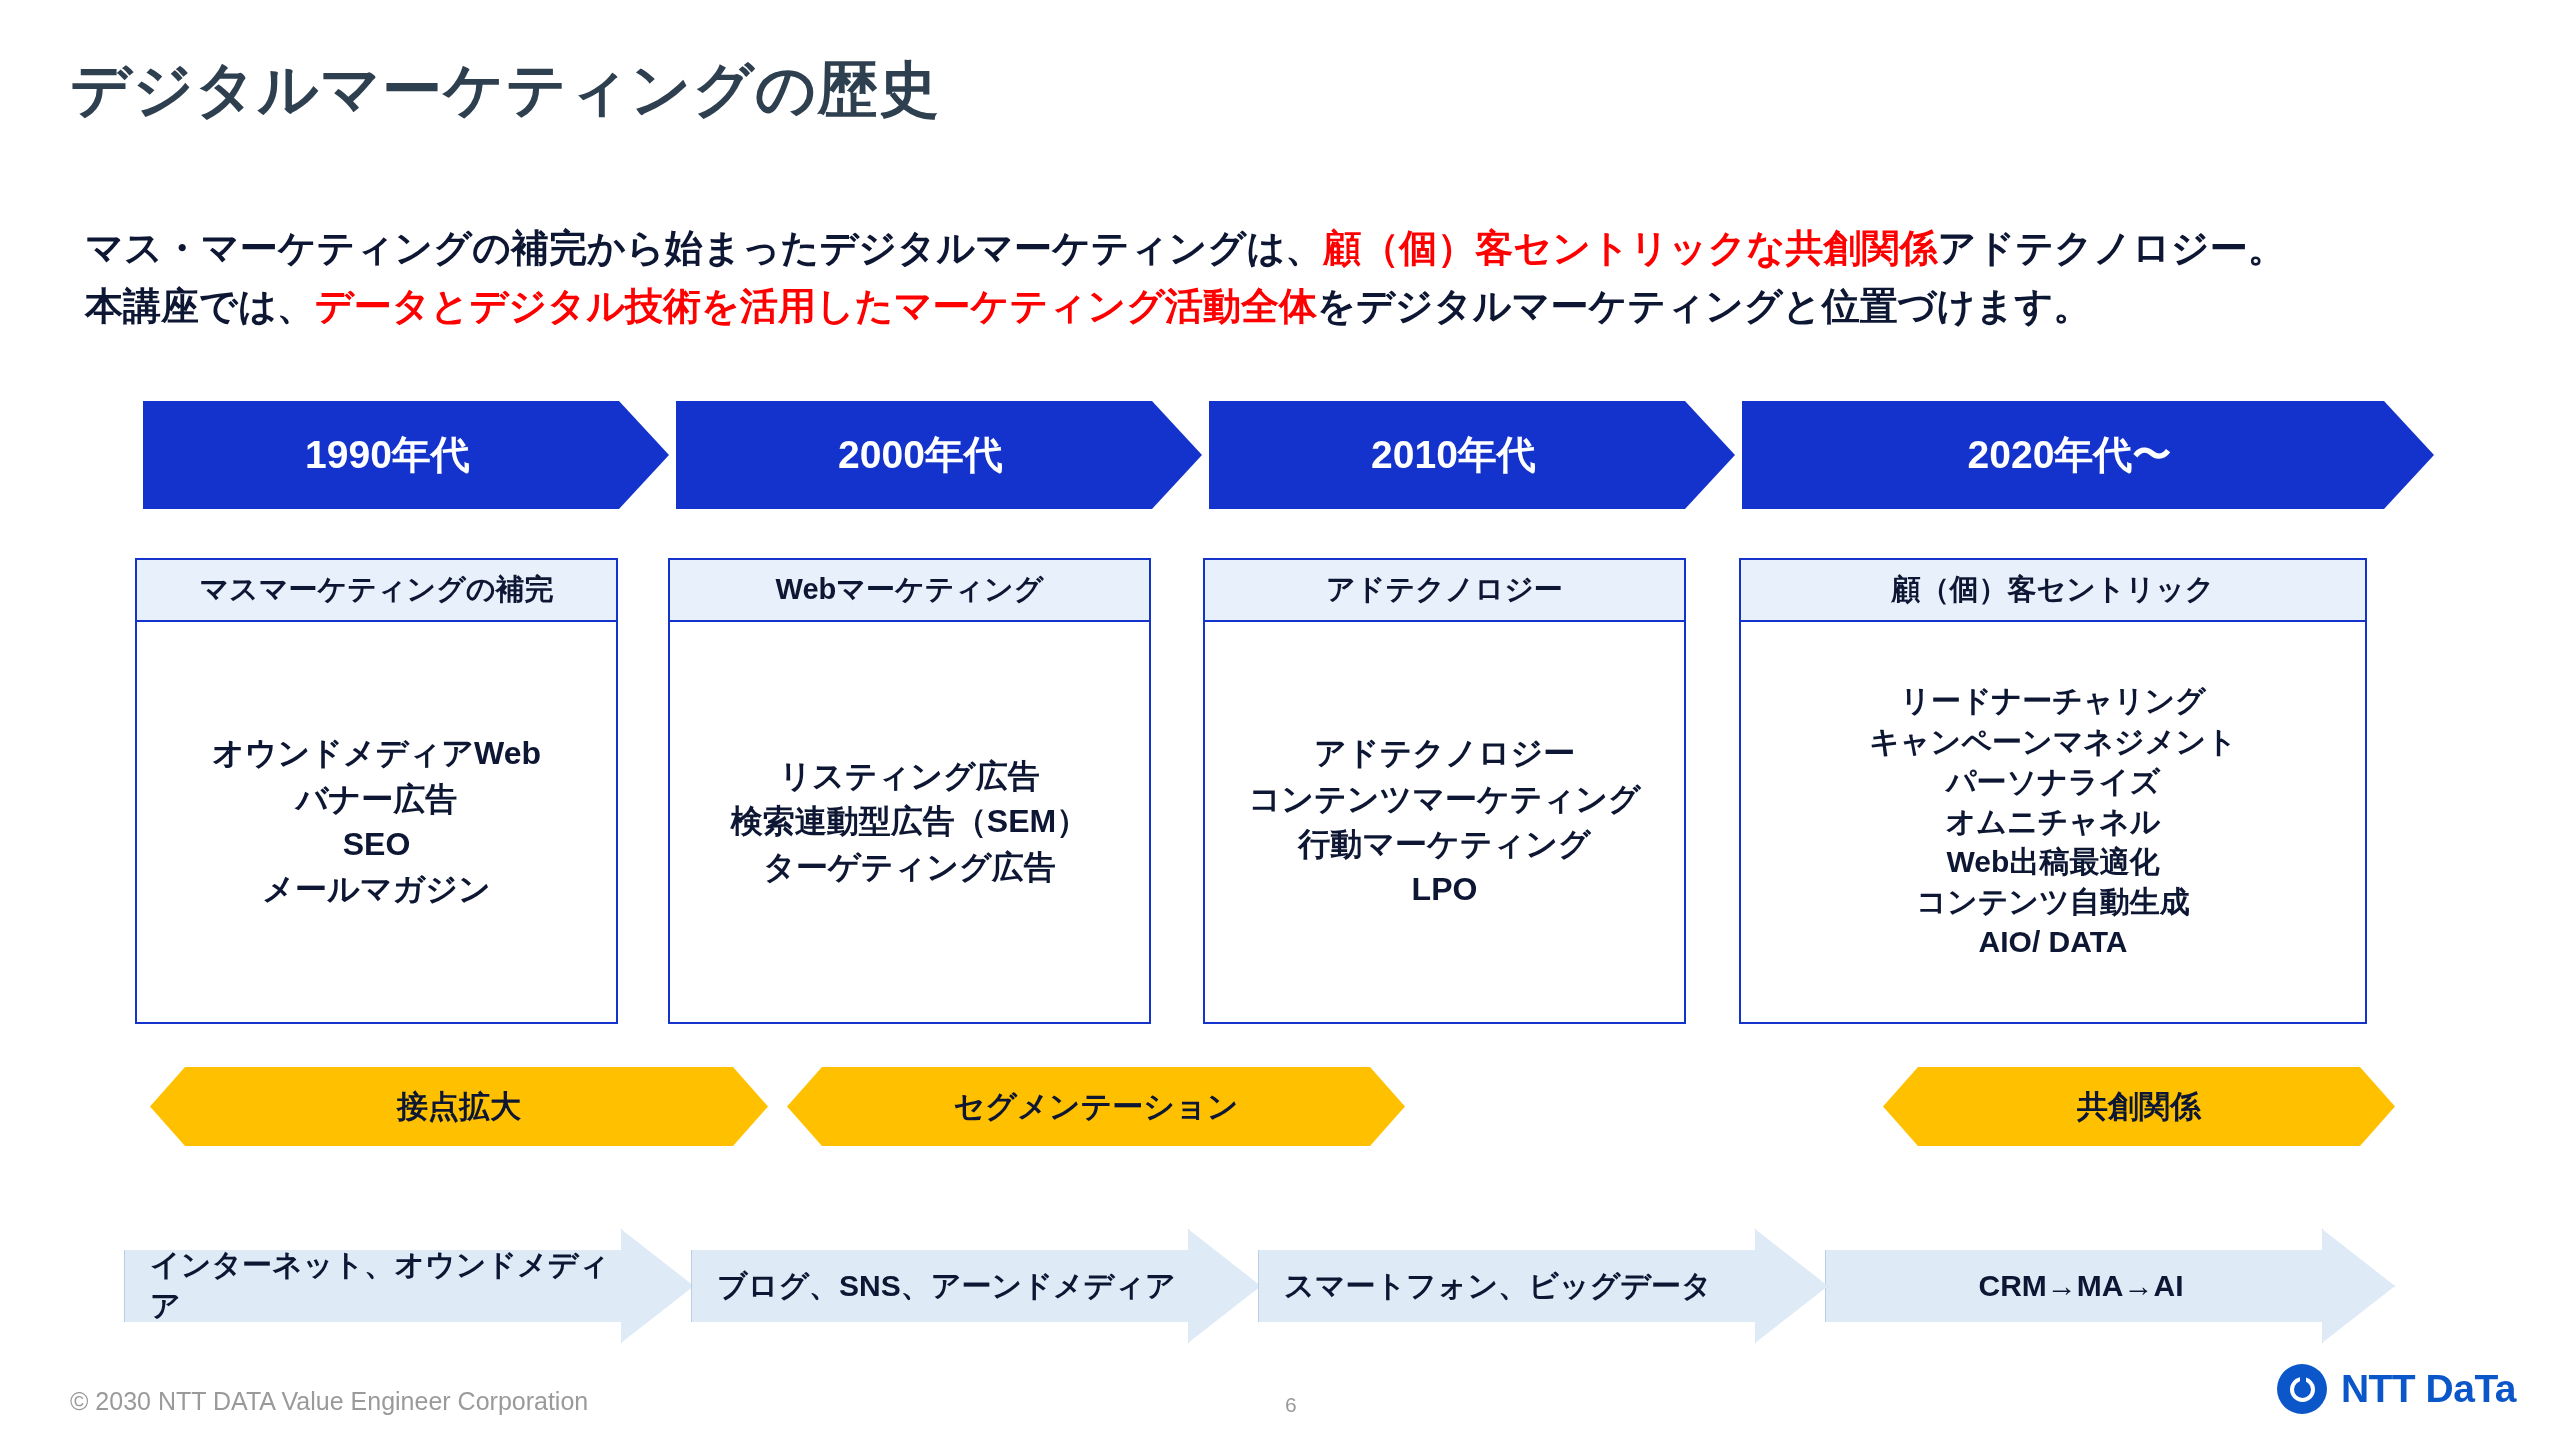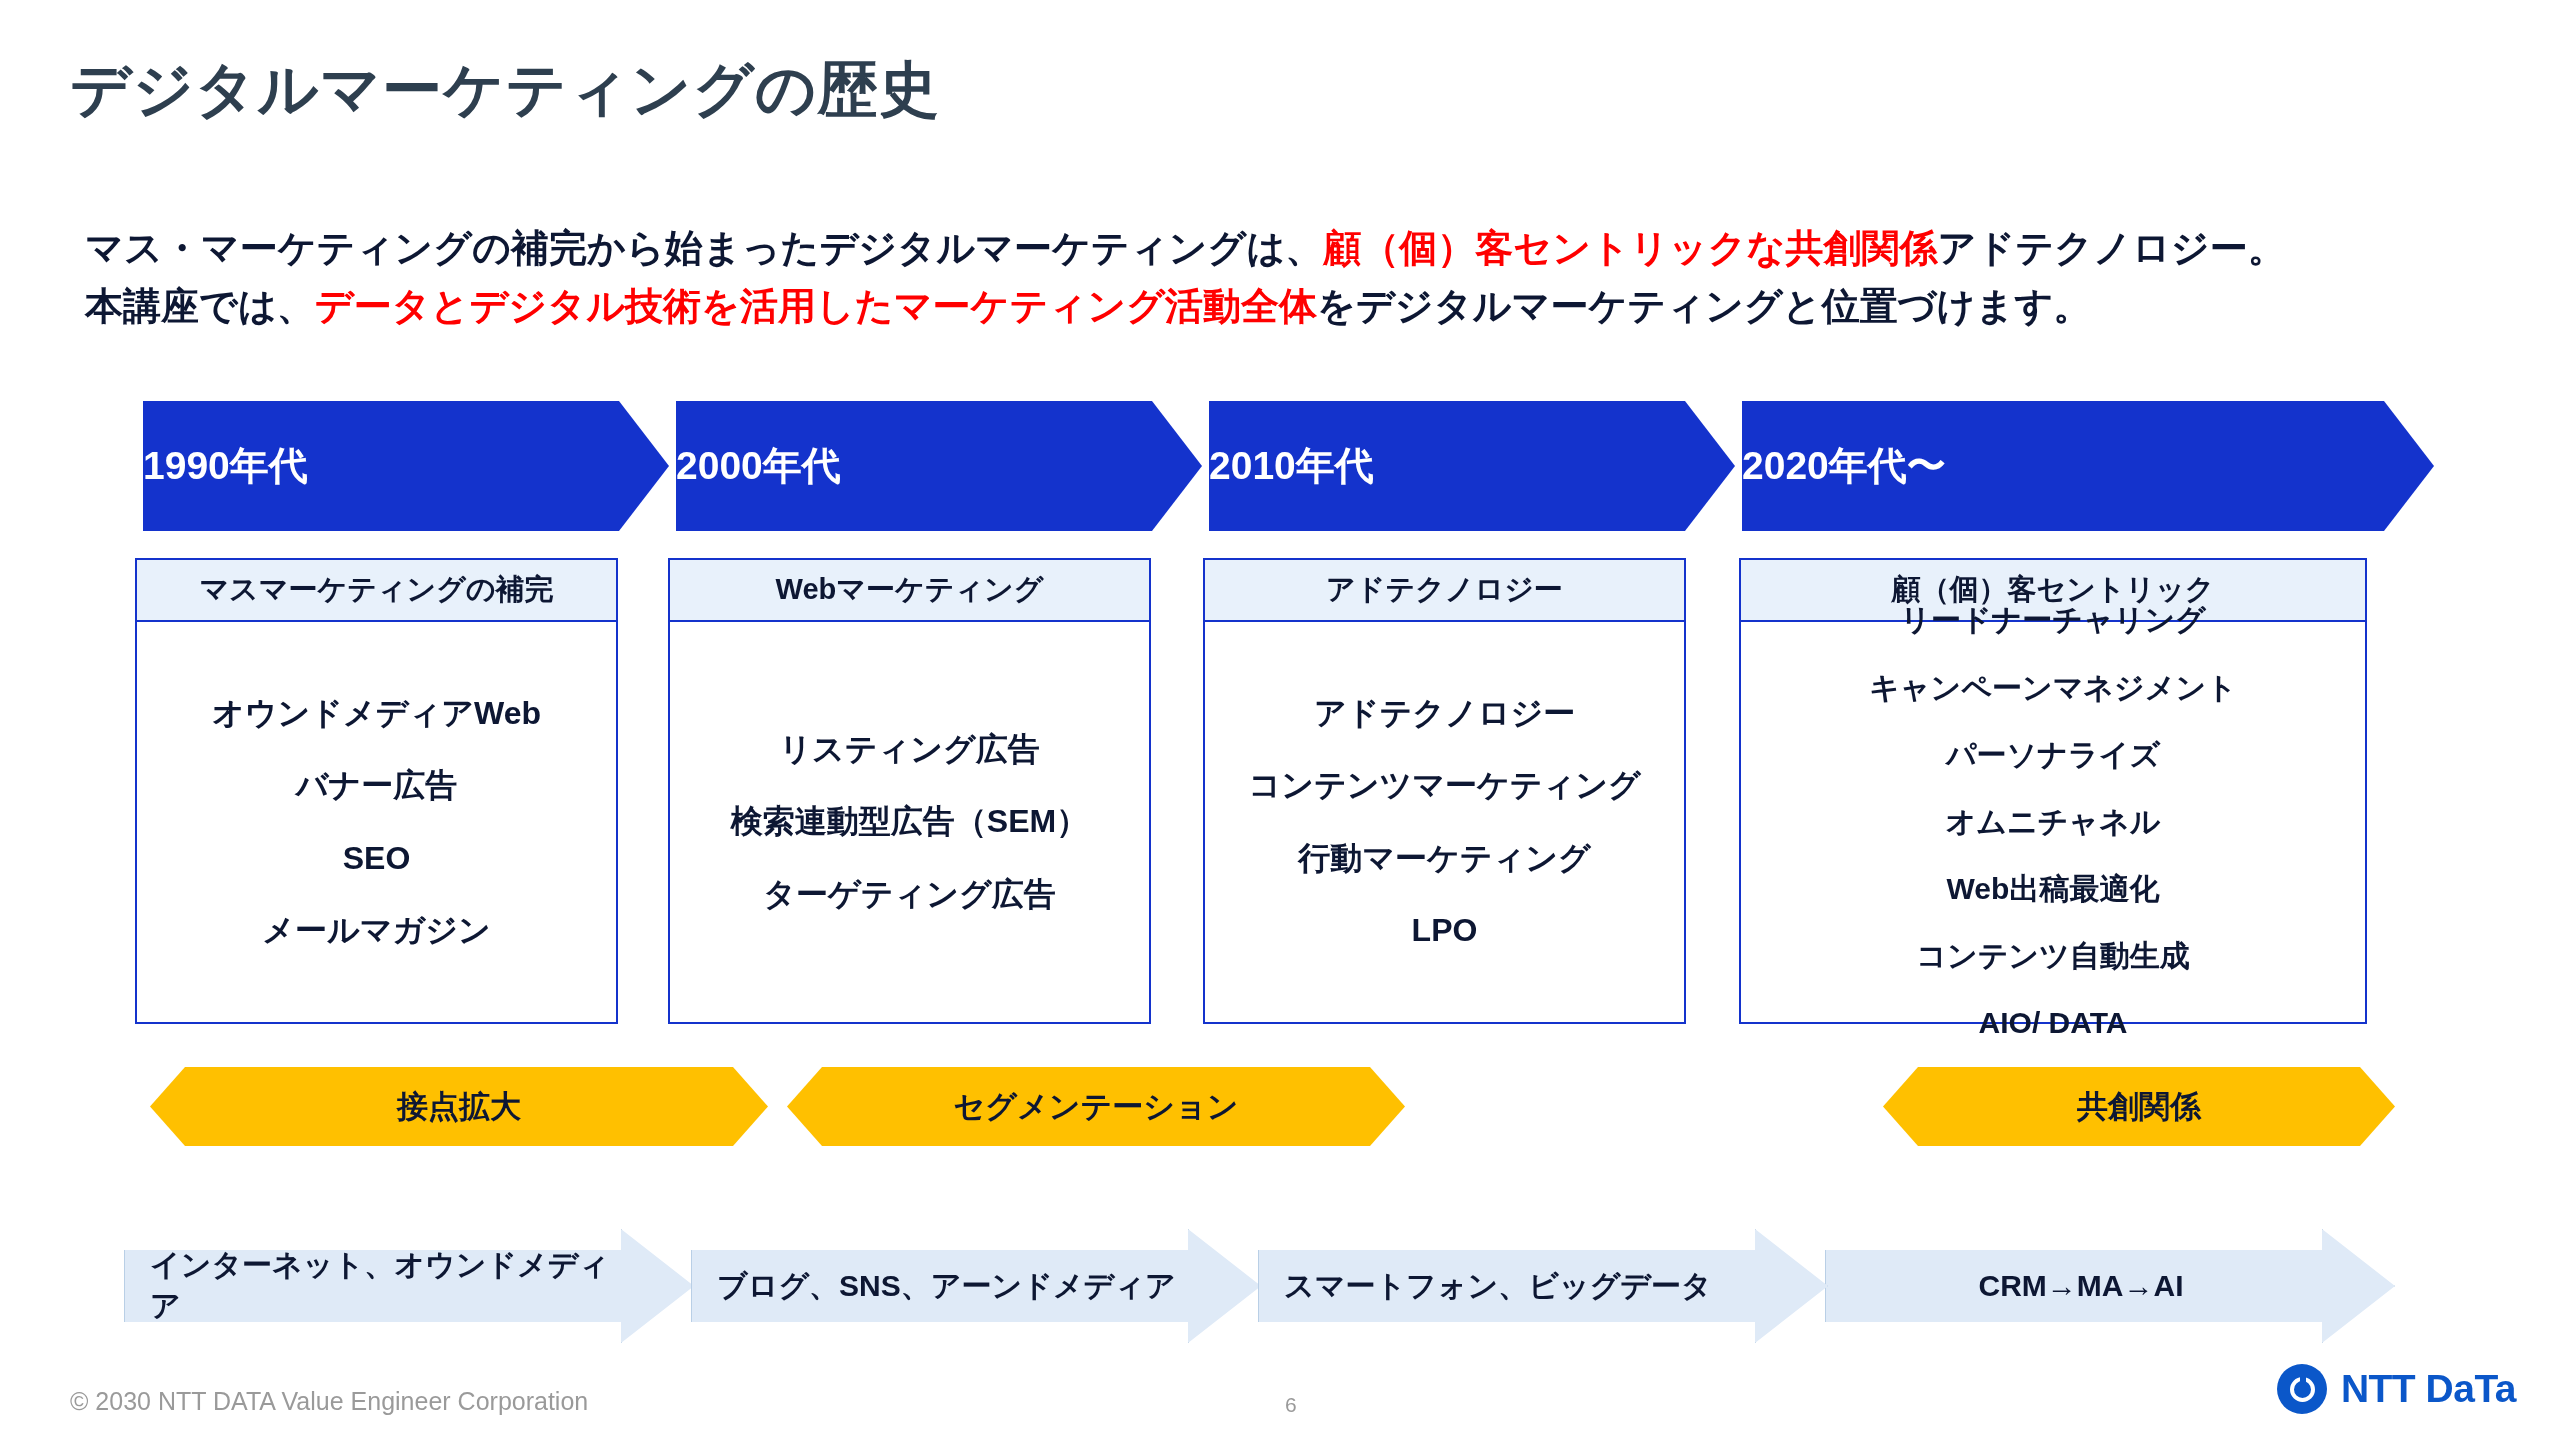--- a/index.html
+++ b/index.html
@@ -41,28 +41,28 @@
   .subtitle .hl { color: #ff0000; }
 
   
   .row { position: absolute; left: 0; top: 0; width: 2576px; }
 
   
   .decade-band { top: 401px; height: 101px; }
   .decade {
     position: absolute;
     top: 0;
-    height: 130px;
+    height: 108px;
     background: #1433cc;
     color: #ffffff;
     font-size: 39px;
     font-weight: bold;
     display: flex;
     align-items: center;
-    justify-content: flex-start;
+    justify-content: center;
     box-sizing: border-box;
     padding-right: 37px;
     clip-path: polygon(0 0, calc(100% - 50px) 0, 100% 50%, calc(100% - 50px) 100%, 0 100%);
   }
 
   
   .cbox {
     position: absolute;
     top: 558px;
     border: 2.9px solid #1433cc;
@@ -88,21 +88,20 @@
     flex-direction: column;
     align-items: center;
     justify-content: center;
     font-size: 32px;
     font-weight: bold;
     color: #0d1733;
     line-height: 1.42;
     text-align: center;
     box-sizing: border-box;
     padding: 5.8px 9.7px;
-    gap: 27px;
   }
   .cbox-body.dense { font-size: 30px; line-height: 1.34; }
 
   
   .orange-band { top: 1067px; height: 79px; }
   .orange {
     position: absolute;
     top: 0;
     height: 79px;
     background: #ffc000;

